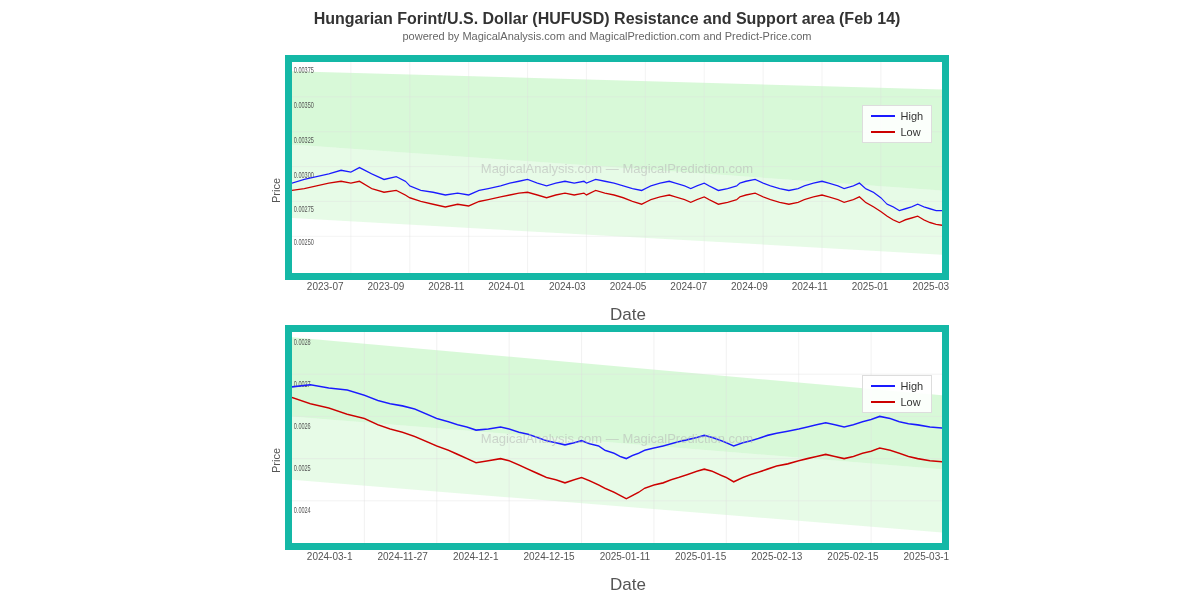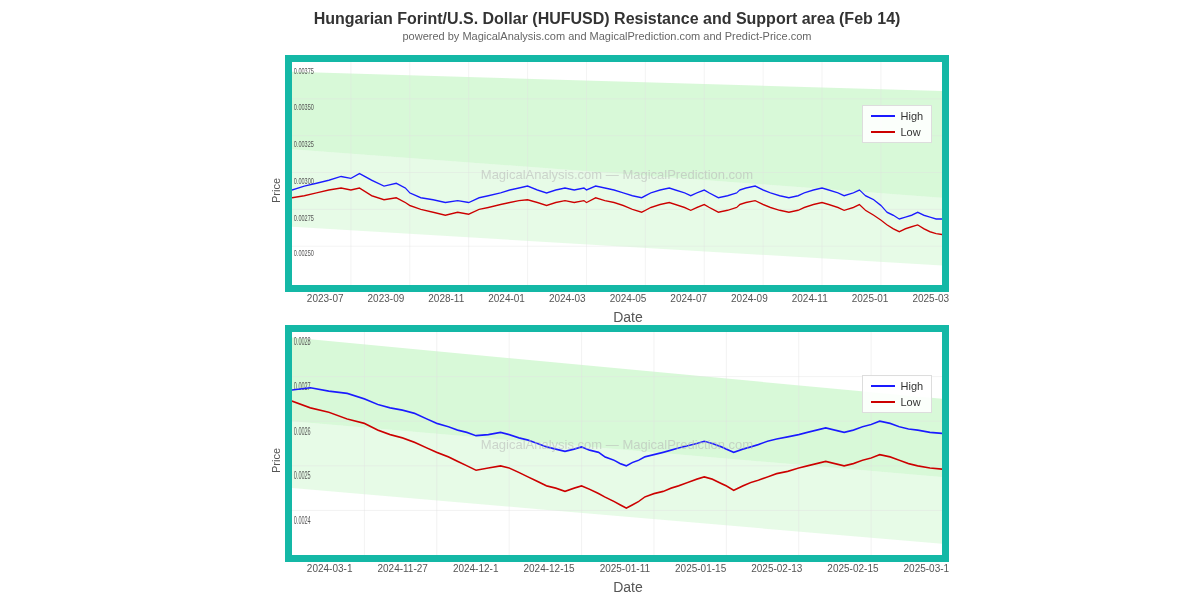--- a/index.html
+++ b/index.html
@@ -91,24 +91,24 @@
       display: flex;
       justify-content: space-between;
       padding-left: 22px;
       font-size: 10px;
       color: #555;
       margin-top: 1px;
       gap: 24px;
     }
     .x-axis-label-center {
       text-align: center;
-      font-size: 14px;
+      font-size: 17px;
       color: #555;
       padding-left: 22px;
-      margin-top: 5px;
+      margin-top: 13px;
     }
     .watermark {
       position: absolute;
       top: 50%;
       left: 50%;
       transform: translate(-50%, -50%);
       font-size: 13px;
       color: rgba(180,180,180,0.55);
       white-space: nowrap;
       pointer-events: none;

